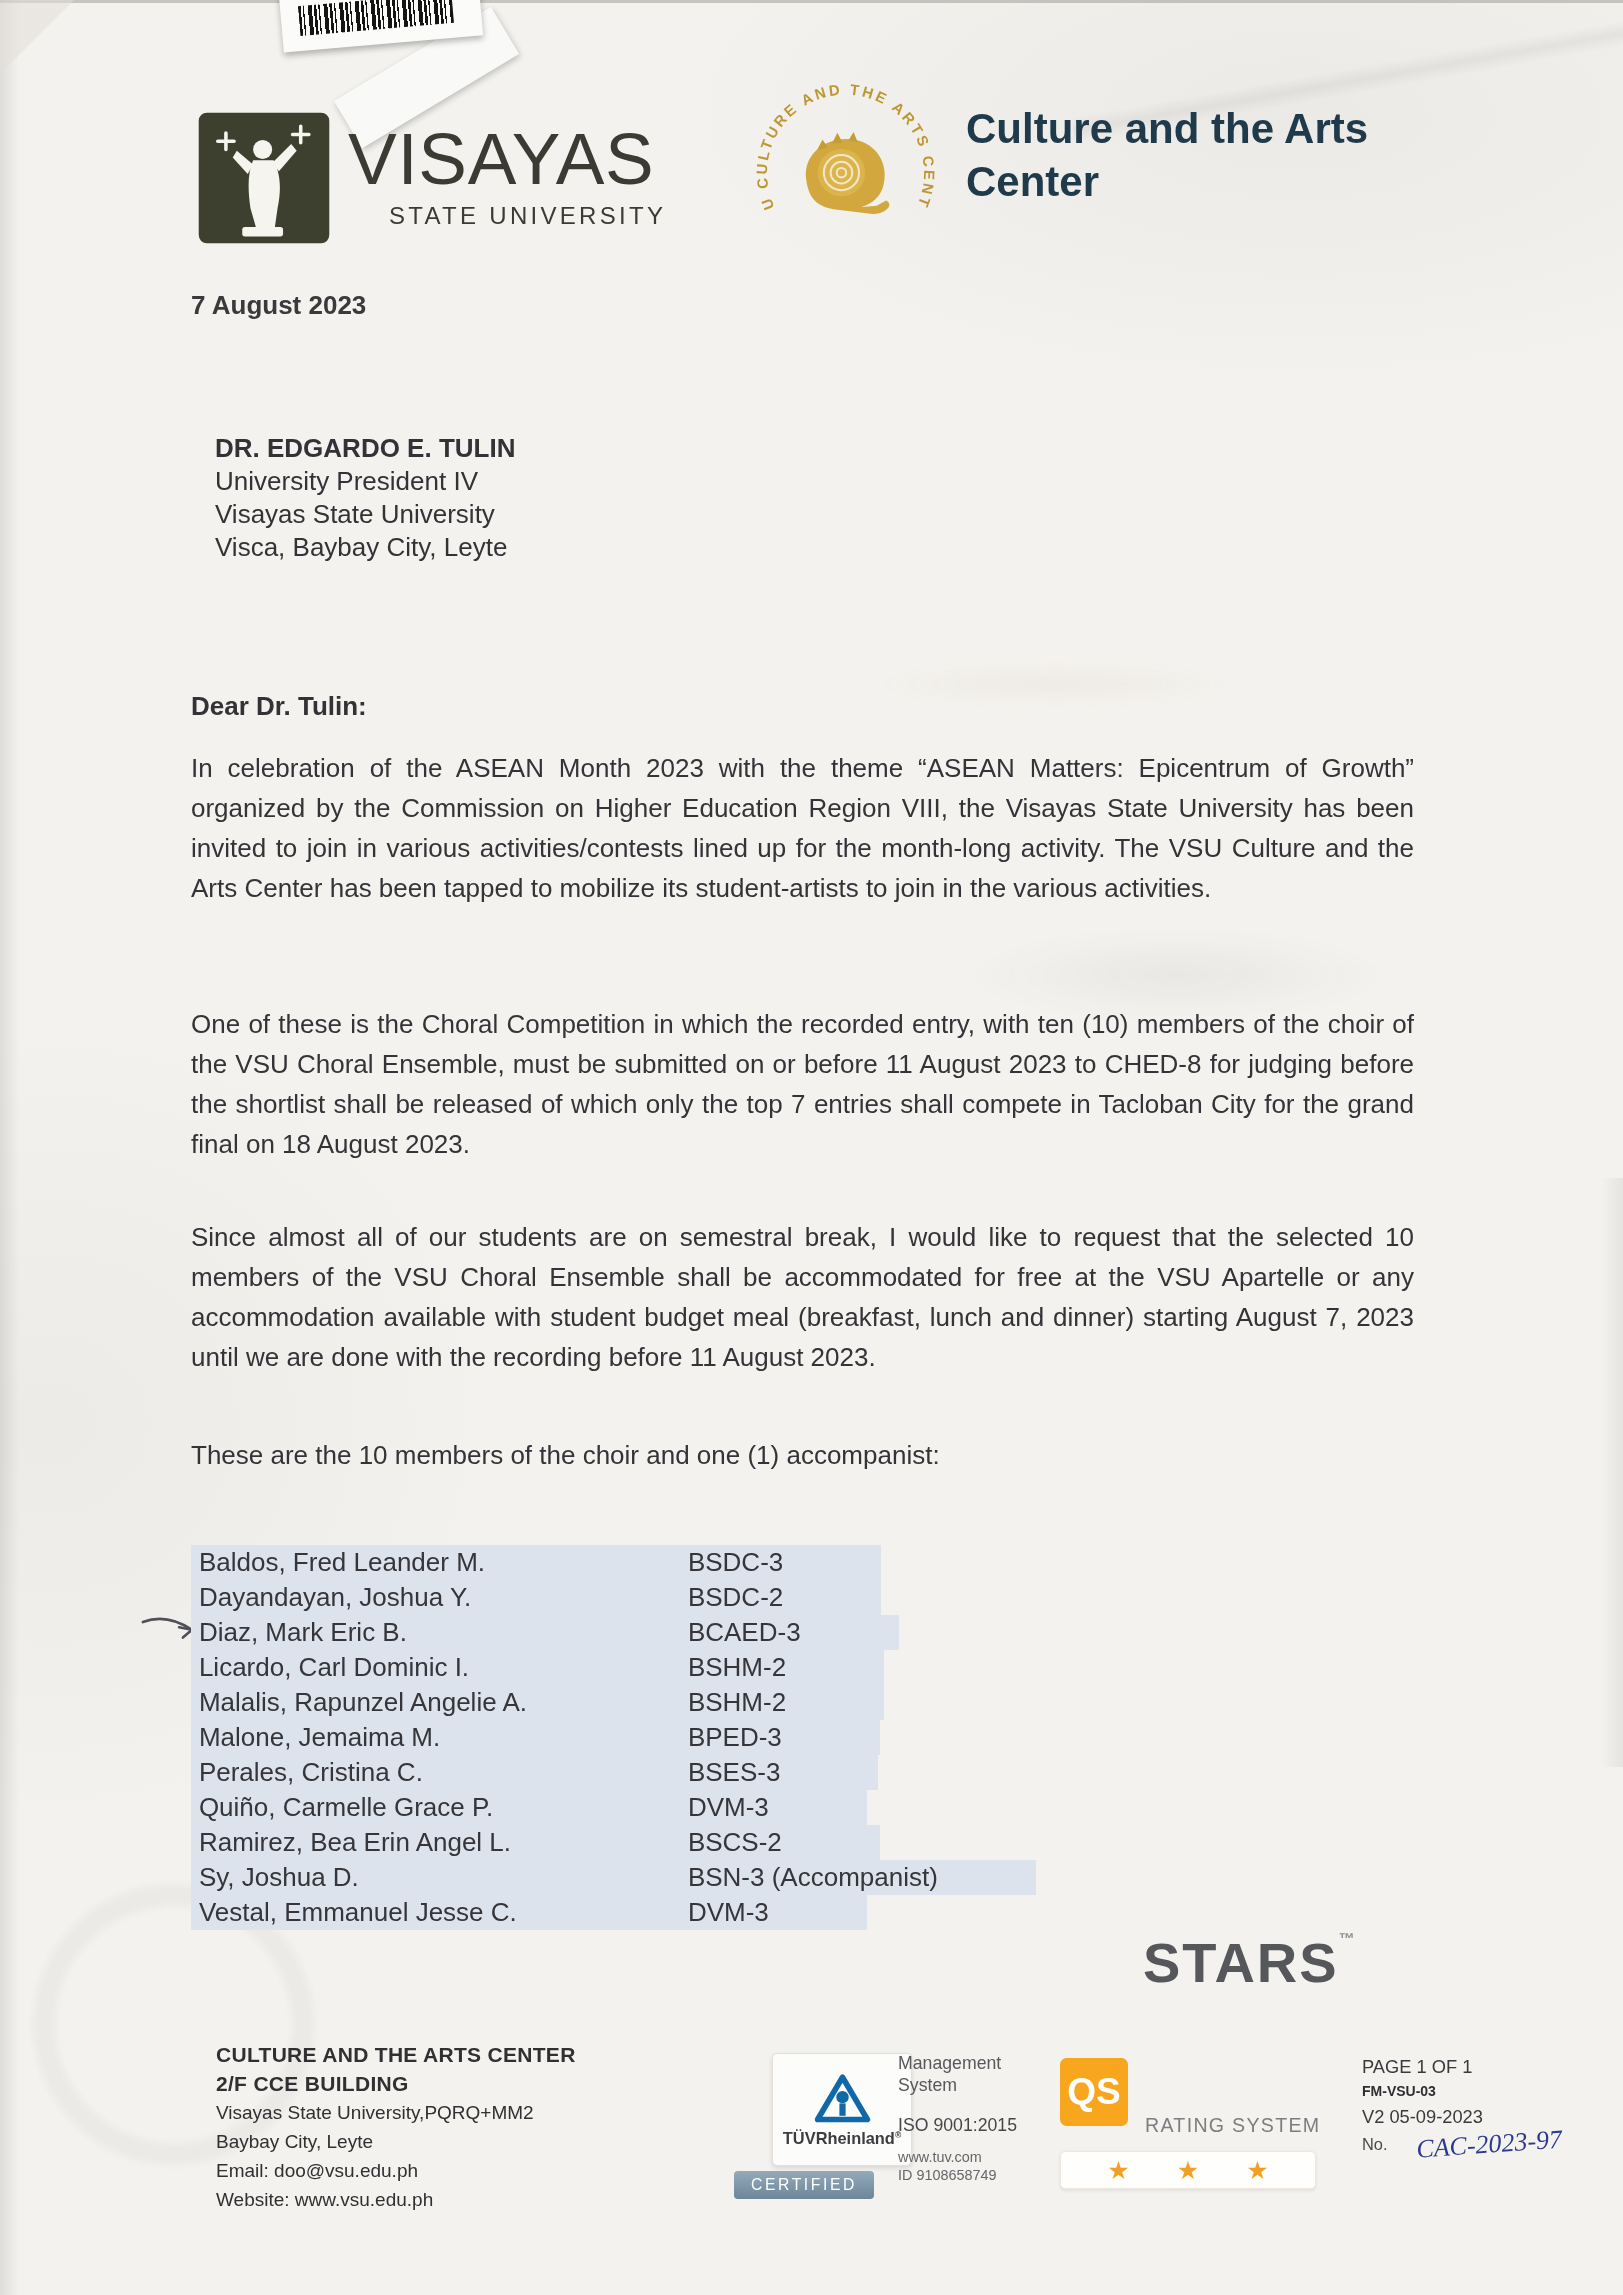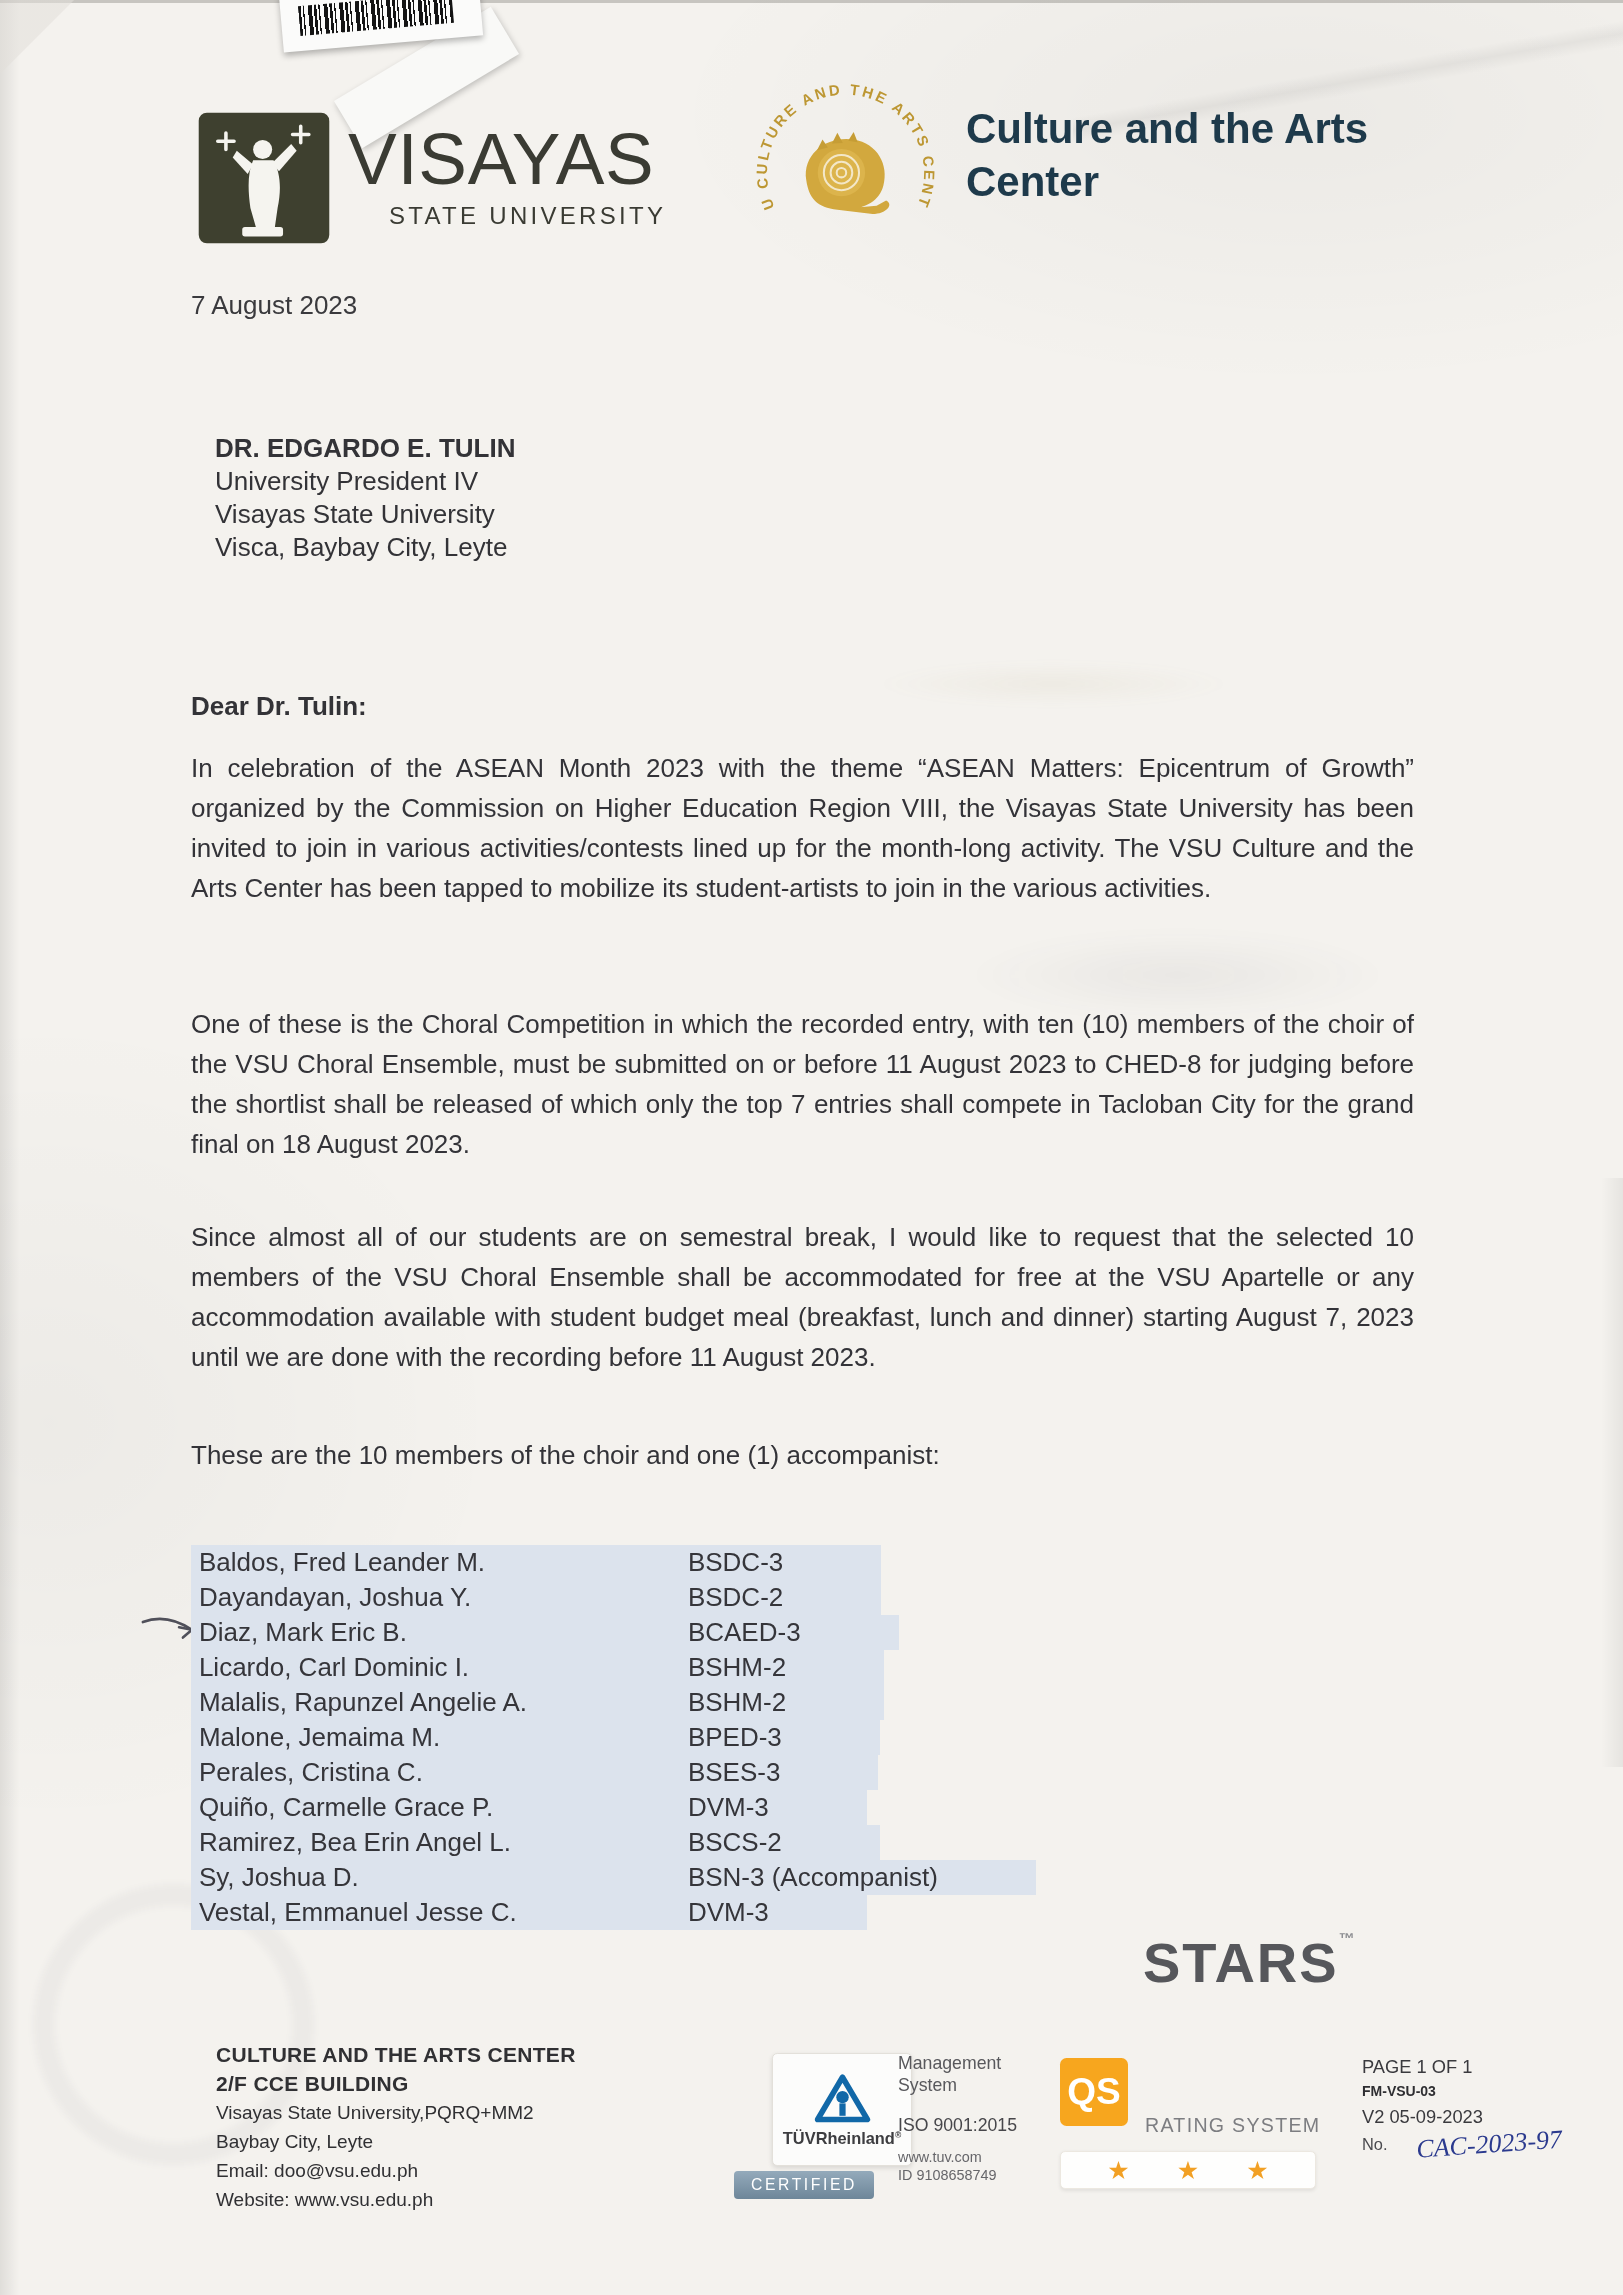--- a/index.html
+++ b/index.html
@@ -41,21 +41,21 @@
   
   .vsu-logo { left:196px; top:110px; width:136px; height:136px; }
   .wordmark-block { left:348px; top:122px; }
   .wordmark { font-size:73px; line-height:1; font-weight:400; color:#3a3b33; letter-spacing:0.7px; }
   .wordmark-sub { margin-top:6.5px; margin-left:41px; font-size:24px; letter-spacing:3.3px; color:#3a3b33; }
   .shell-logo { left:744px; top:61px; width:203px; height:203px; }
   .center-title { left:966px; top:103px; width:478px; font-size:42px; font-weight:700;
     color:#1e3a4b; line-height:1.25; }
 
   
-  .date-line { left:191px; top:290px; font-size:26px; color:#3a3a3d; }
+  .date-line { left:191px; top:290px; font-size:26px; color:#3a3a3d;font-weight:bold; }
   .recipient { left:191px; top:432px; font-size:26px; line-height:33px; color:#333337;margin-left:24px; }
   .recipient .rname { font-weight:bold; }
   .salutation { left:191px; top:691px; font-size:26px; font-weight:bold; color:#333337; }
   .para { left:191px; width:1223px; font-size:26px; line-height:40px;
     text-align:justify; color:#333338; }
   .p1 { top:748px; } .p2 { top:1004px; } .p3 { top:1217px; }
   .p4 { top:1435px; text-align:left; }
 
   
   .members { left:191px; top:1545px; }

